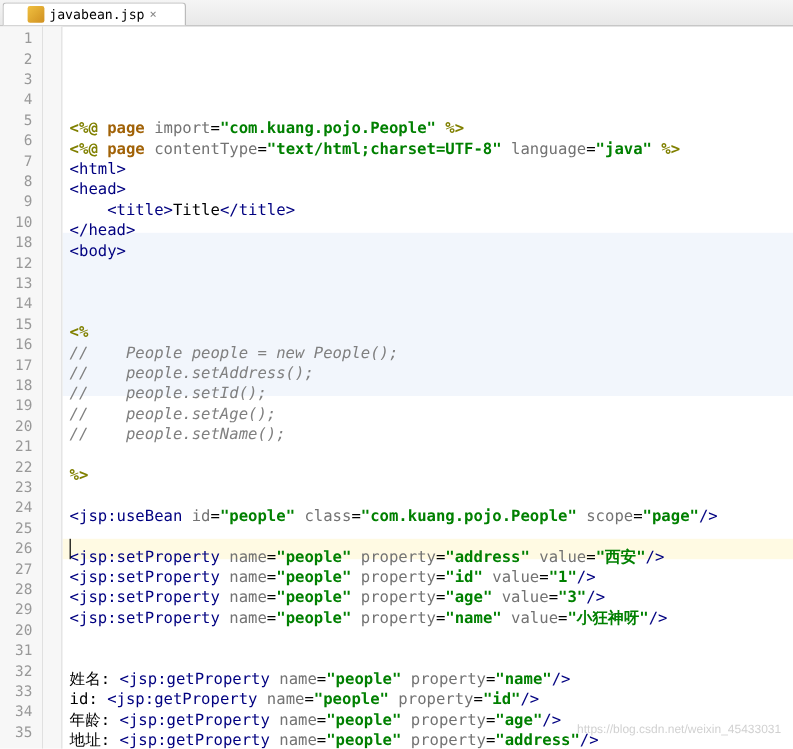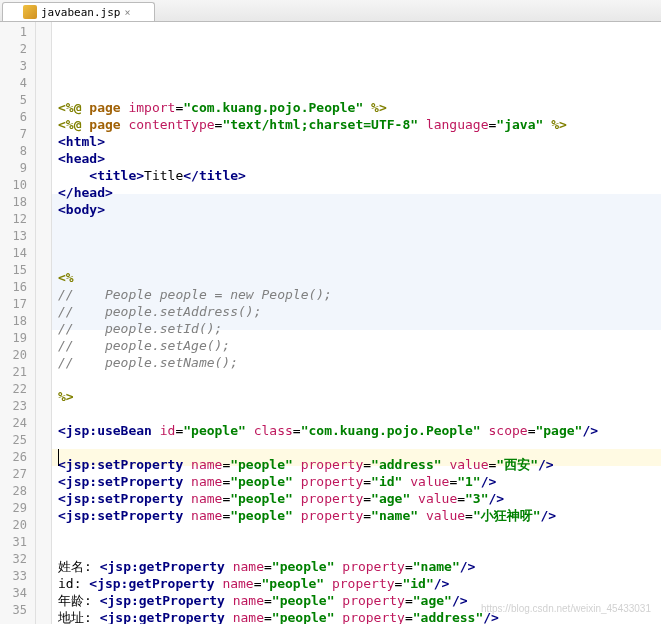--- a/index.html
+++ b/index.html
@@ -102,22 +102,22 @@
     }
     .cursor {
       position: absolute;
       left: 6px;
       top: 427px;
       width: 1px;
       height: 17px;
       background: #000;
     }
     .t-dir { color: #808000; font-weight: bold; }
-    .t-tag { color: #000080; font-weight: bold; }
-    .t-attr { color: #be185d; }
+    .t-tag { color: #000080; font-weight: normal; }
+    .t-attr { color: #737373; }
     .t-key { color: #a16207; font-weight: bold; }
     .t-str { color: #008000; font-weight: bold; }
     .t-cmt { color: #808080; font-style: italic; }
     .t-txt { color: #000; }
     .watermark {
       position: absolute;
       right: 10px;
       bottom: 10px;
       color: rgba(120,120,120,0.35);
       font-size: 10px;

